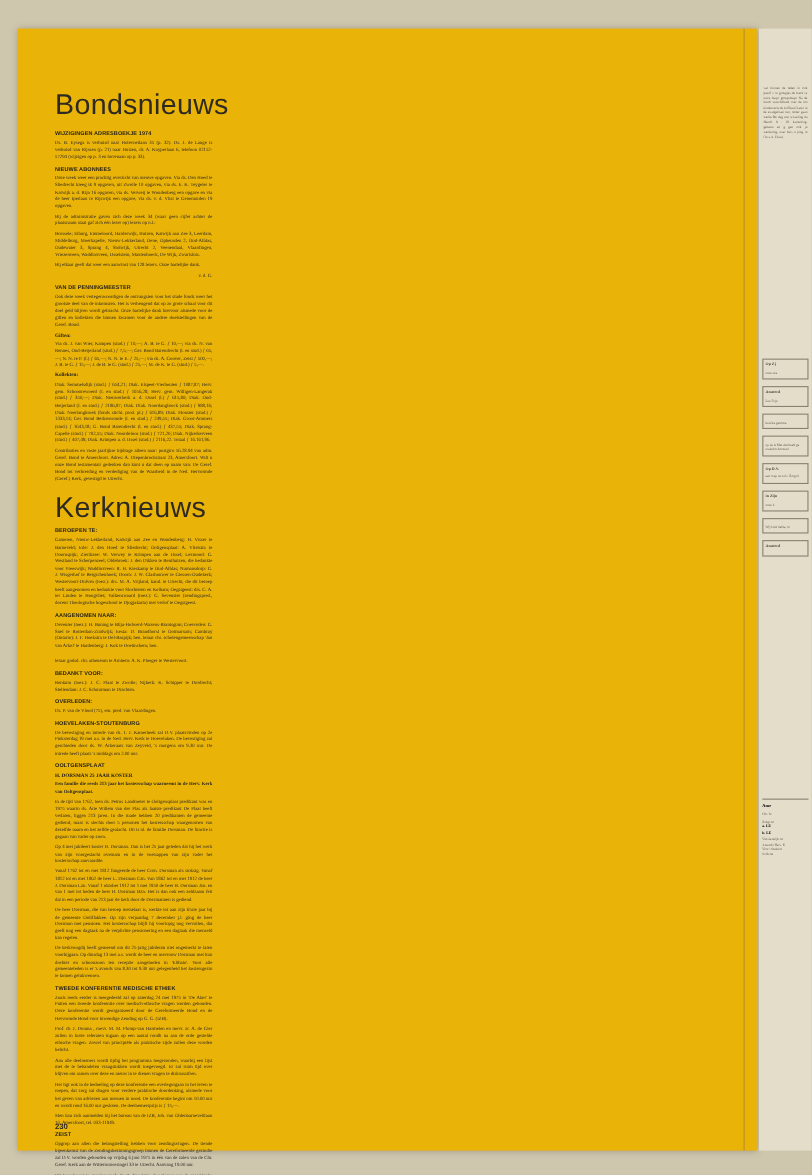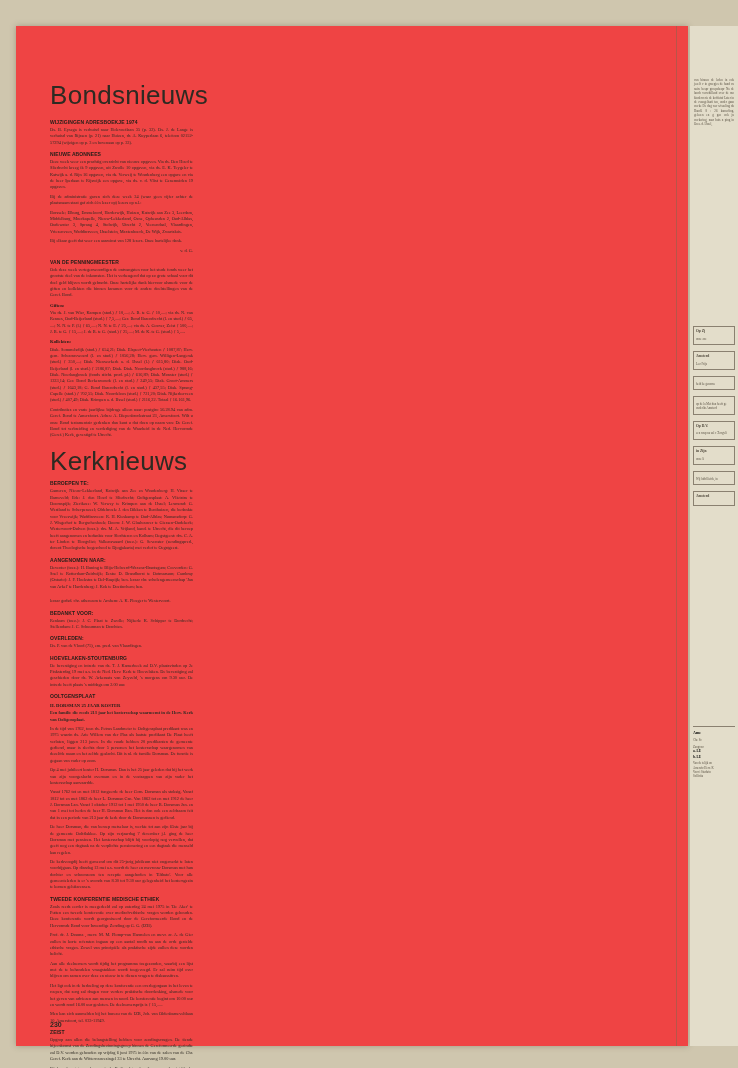--- a/index.html
+++ b/index.html
@@ -19,21 +19,21 @@
     height: 1068px;
     background: #cfc6ae;
   }
   
   .sheet {
     position: absolute;
     left: 16px;
     top: 26px;
     width: 672px;
     height: 1020px;
-    background: #ef4444;
+    background: #eab308;
     box-shadow: 0 0 6px rgba(80,70,50,0.35);
   }
   
   .gutter {
     position: absolute;
     left: 676px;
     top: 26px;
     width: 1px;
     height: 1020px;
     background: rgba(120,105,80,0.45);

